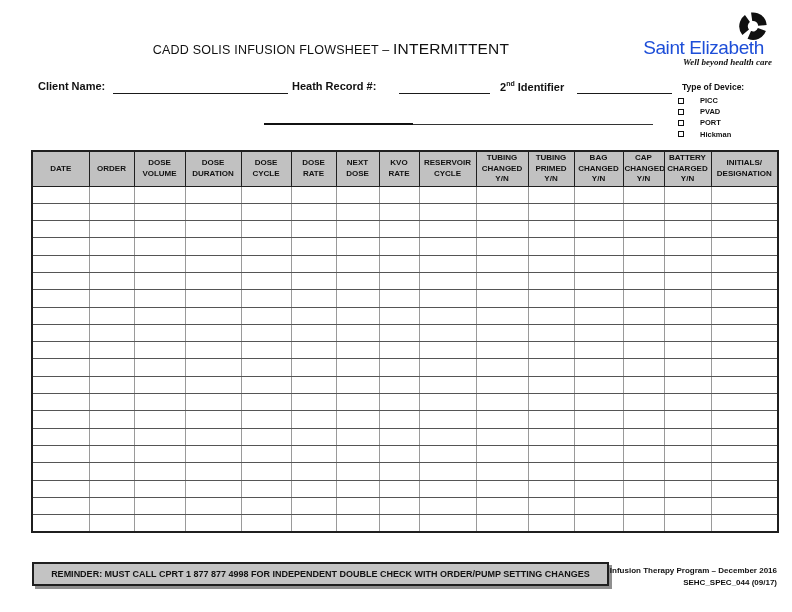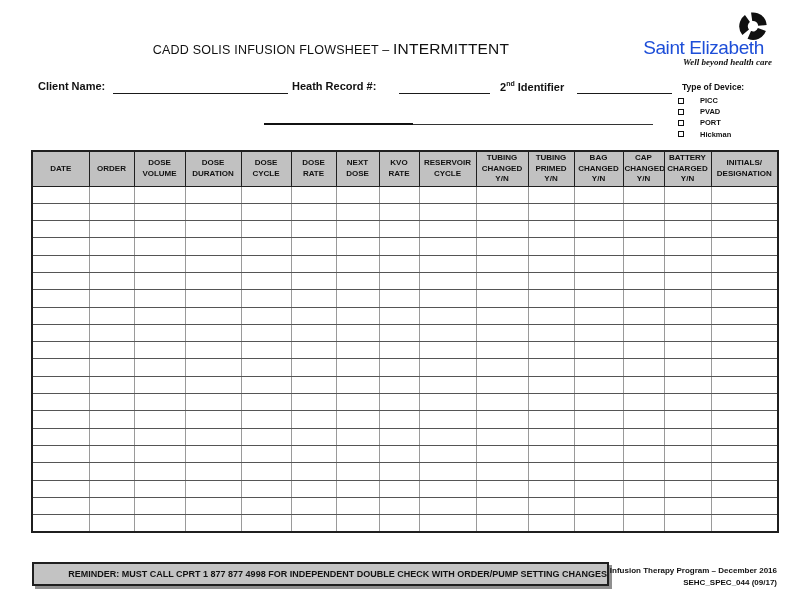--- a/index.html
+++ b/index.html
@@ -36,21 +36,21 @@
   .tbl-wrap { position:absolute; left:31px; top:150px; }
   table { border-collapse:collapse; table-layout:fixed; width:746px; border:2px solid #1f1f1f; }
   th { background:#c1c1c1; border:1px solid #1f1f1f; font-size:8px; font-weight:bold;
        white-space:pre-line; text-align:center; vertical-align:middle; height:35px; line-height:1.3; padding:0 1px; }
   td { border-left:1px solid #9a9a9a; border-right:1px solid #9a9a9a;
        border-top:1px solid #555; border-bottom:1px solid #555; height:17.3px; padding:0; background:#fff; }
 
   
   .reminder { position:absolute; left:32px; top:562px; width:577px; height:24px;
               background:#c3c3c3; border:2px solid #1f1f1f; box-shadow:3px 3px 0 #8f8f8f;
-              font-size:9px; font-weight:bold; text-align:right; line-height:20px; white-space:nowrap; }
+              font-size:9px; font-weight:bold; text-align:center; line-height:20px; white-space:nowrap; }
   .docinfo { position:absolute; right:15px; top:565px; width:220px; text-align:right;
              font-size:8px; font-weight:bold; line-height:1.5; }
 </style>
 </head>
 <body>
 
 <div class="page">
 
   <div class="title">
     <span class="t1">CADD SOLIS INFUSION FLOWSHEET – </span><span class="t2">INTERMITTENT</span>

